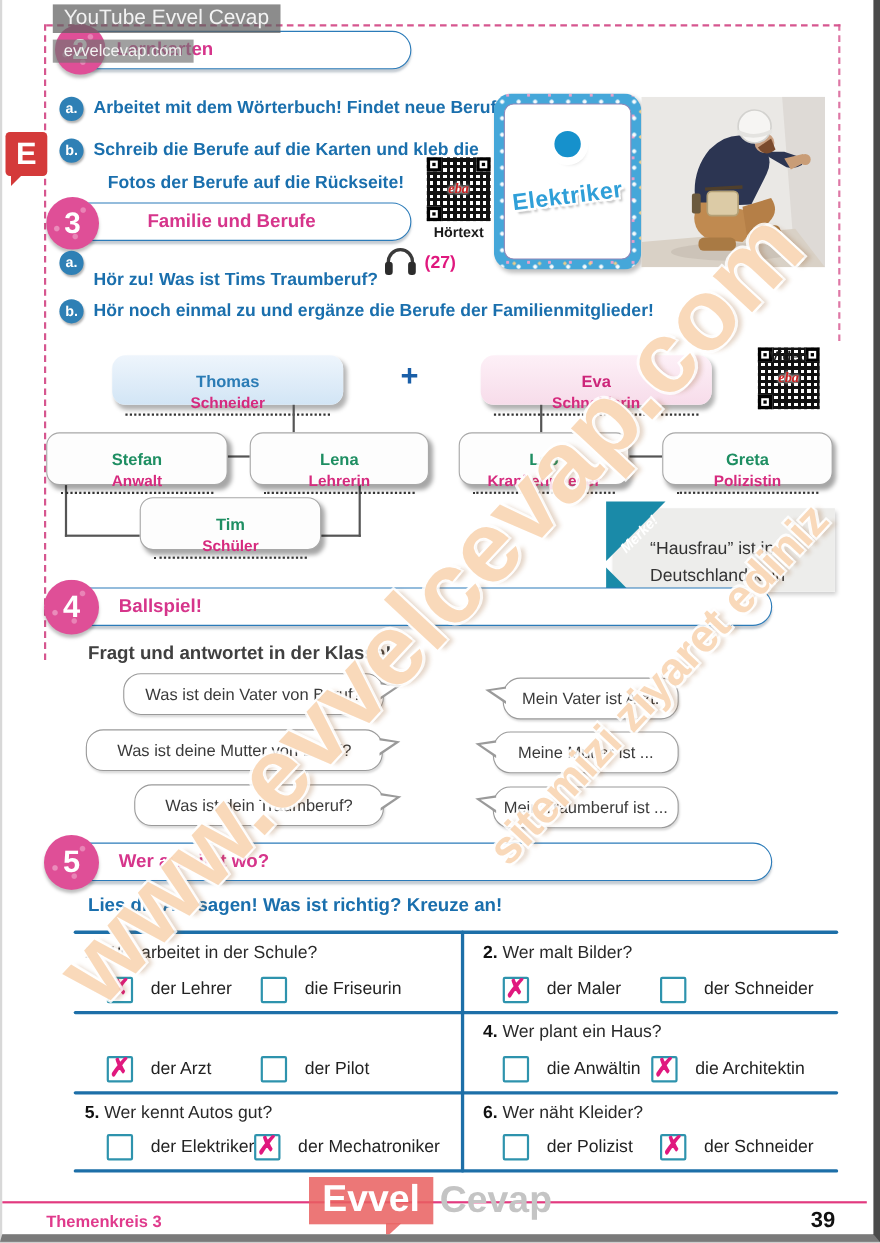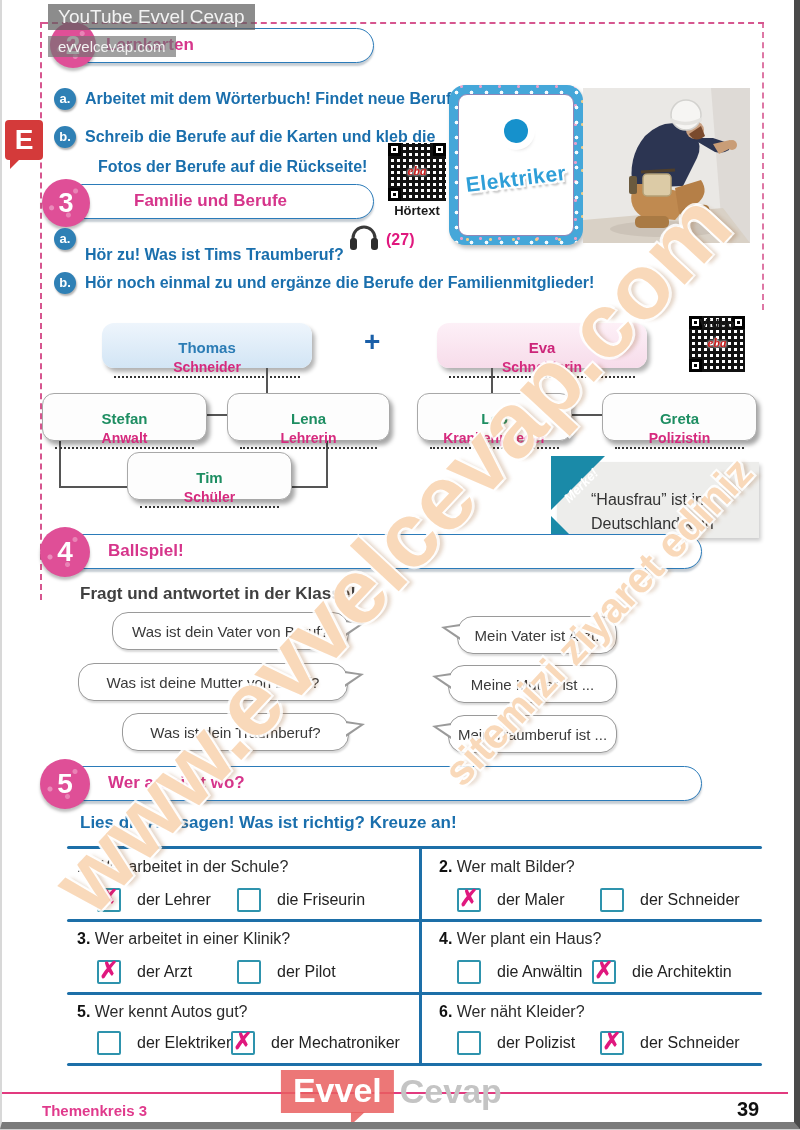--- a/index.html
+++ b/index.html
@@ -274,24 +274,20 @@
   </div>
   <div class="abs opt" style="left:455px;top:888px;">
     <span class="cb checked"></span>
     <span class="opt-label">der Maler</span>
   </div>
   <div class="abs opt" style="left:598px;top:888px;">
     <span class="cb"></span>
     <span class="opt-label">der Schneider</span>
   </div>
 
-  <div class="abs" style="left:75px;top:930px;">
-    <span class="q-num">3.</span>
-    <span class="q-text">Wer arbeitet in einer Klinik?</span>
-  </div>
   <div class="abs opt" style="left:95px;top:960px;">
     <span class="cb checked"></span>
     <span class="opt-label">der Arzt</span>
   </div>
   <div class="abs opt" style="left:235px;top:960px;">
     <span class="cb"></span>
     <span class="opt-label">der Pilot</span>
   </div>
 
   <div class="abs" style="left:437px;top:930px;">

